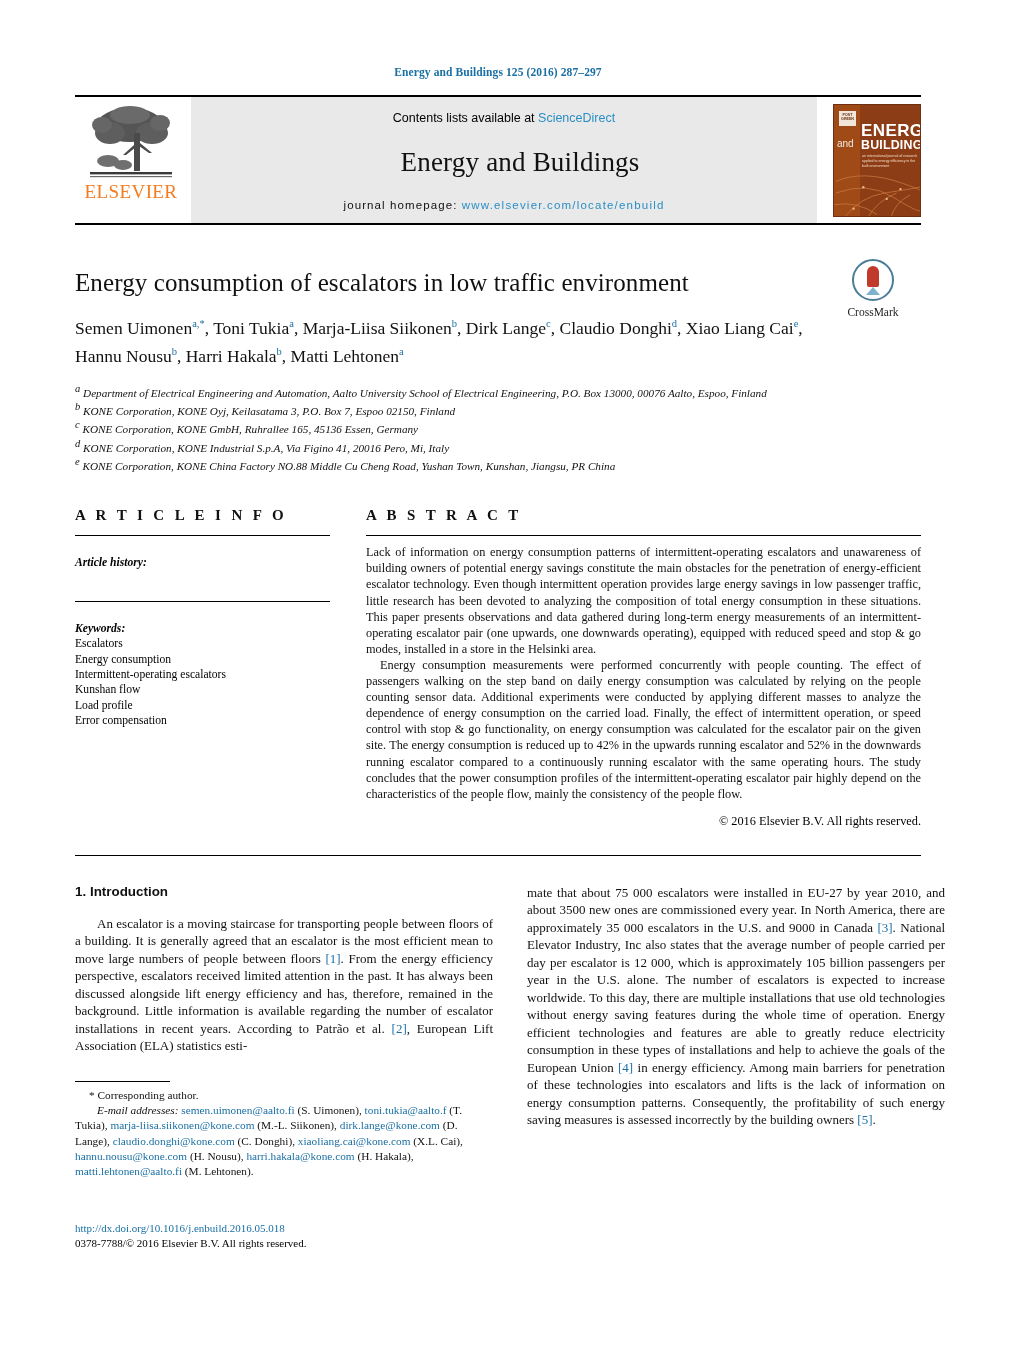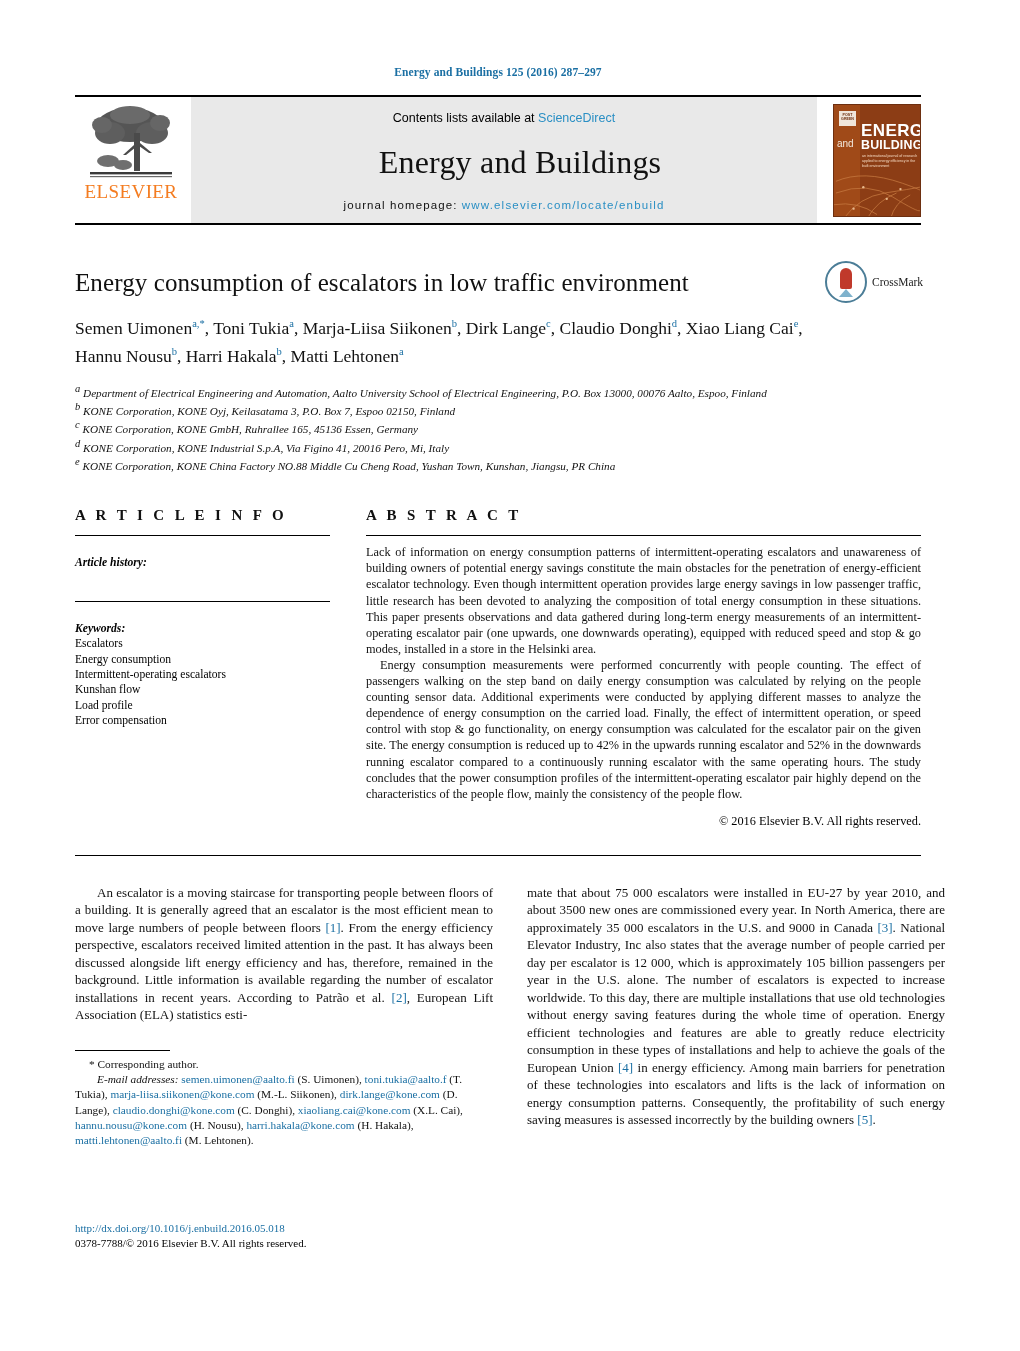--- a/index.html
+++ b/index.html
@@ -75,21 +75,21 @@
     margin: 0 4px;
   }
   .contents-line {
     font-family: "Liberation Sans", sans-serif;
     font-size: 12.5px;
     color: #000;
   }
   .contents-line .sd-link { color: #2a8fc4; }
   .journal-title {
     font-family: "Liberation Serif", serif;
-    font-size: 32px;
+    font-size: 27px;
     color: #111;
     letter-spacing: .2px;
     margin-left: 32px;
   }
   .homepage-line {
     font-family: "Liberation Sans", sans-serif;
     font-size: 11.5px;
     letter-spacing: 1.1px;
     color: #111;
   }
@@ -158,21 +158,21 @@
     font-size: 17.5px;
     line-height: 24px;
     color: #111;
     max-width: 760px;
   }
   .authors sup, .aff sup { font-size: 10.5px; vertical-align: super; }
   .authors .aref { color: #1a6fa3; }
   .crossmark {
     position: absolute; right: 0; top: -10px;
     width: 96px; height: 46px;
-    display: flex; align-items: center; gap: 5px;
+    display: flex; align-items: center; gap: 5px; flex-direction: column;
   }
   .cm-badge {
     width: 38px; height: 38px; border-radius: 50%;
     background: #ffffff; border: 2.5px solid #4b7d97;
     position: relative; flex: 0 0 38px;
   }
   .cm-badge::after {
     content: ""; position: absolute; left: 50%; top: 5px;
     transform: translateX(-50%);
     width: 12px; height: 21px; background: #c0392b;
@@ -406,20 +406,24 @@
       </div>
       <div class="copyright">© 2016 Elsevier B.V. All rights reserved.</div>
     </div>
   </div>
 
   <div class="body-sep"></div>
 
   <div class="body-cols">
 
     <div class="bcol">
+      <h2 class="sect-title">
+        <span>1.</span>
+        <span>Introduction</span>
+      </h2>
       <div class="btext">
         <p><span>An escalator is a moving staircase for transporting people between floors of a building. It is generally agreed that an escalator is the most efficient mean to move large numbers of people between floors </span><span class="ref">[1]</span><span>. From the energy efficiency perspective, escalators received limited attention in the past. It has always been discussed alongside lift energy efficiency and has, therefore, remained in the background. Little information is available regarding the number of escalator installations in recent years. According to Patrão et al. </span><span class="ref">[2]</span><span>, European Lift Association (ELA) statistics esti-</span></p>
       </div>
 
       <div class="footnote-rule"></div>
       <div class="footnote">
         <div class="star-line">* Corresponding author.</div>
         <div class="email-line" id="email-line"><span class="em-label">E-mail addresses: </span><span class="email">semen.uimonen@aalto.fi</span><span> (S. Uimonen), </span><span class="email">toni.tukia@aalto.f</span><span> (T. Tukia), </span><span class="email">marja-liisa.siikonen@kone.com</span><span> (M.-L. Siikonen), </span><span class="email">dirk.lange@kone.com</span><span> (D. Lange), </span><span class="email">claudio.donghi@kone.com</span><span> (C. Donghi), </span><span class="email">xiaoliang.cai@kone.com</span><span> (X.L. Cai), </span><span class="email">hannu.nousu@kone.com</span><span> (H. Nousu), </span><span class="email">harri.hakala@kone.com</span><span> (H. Hakala), </span><span class="email">matti.lehtonen@aalto.fi</span><span> (M. Lehtonen).</span></div>
       </div>
 

